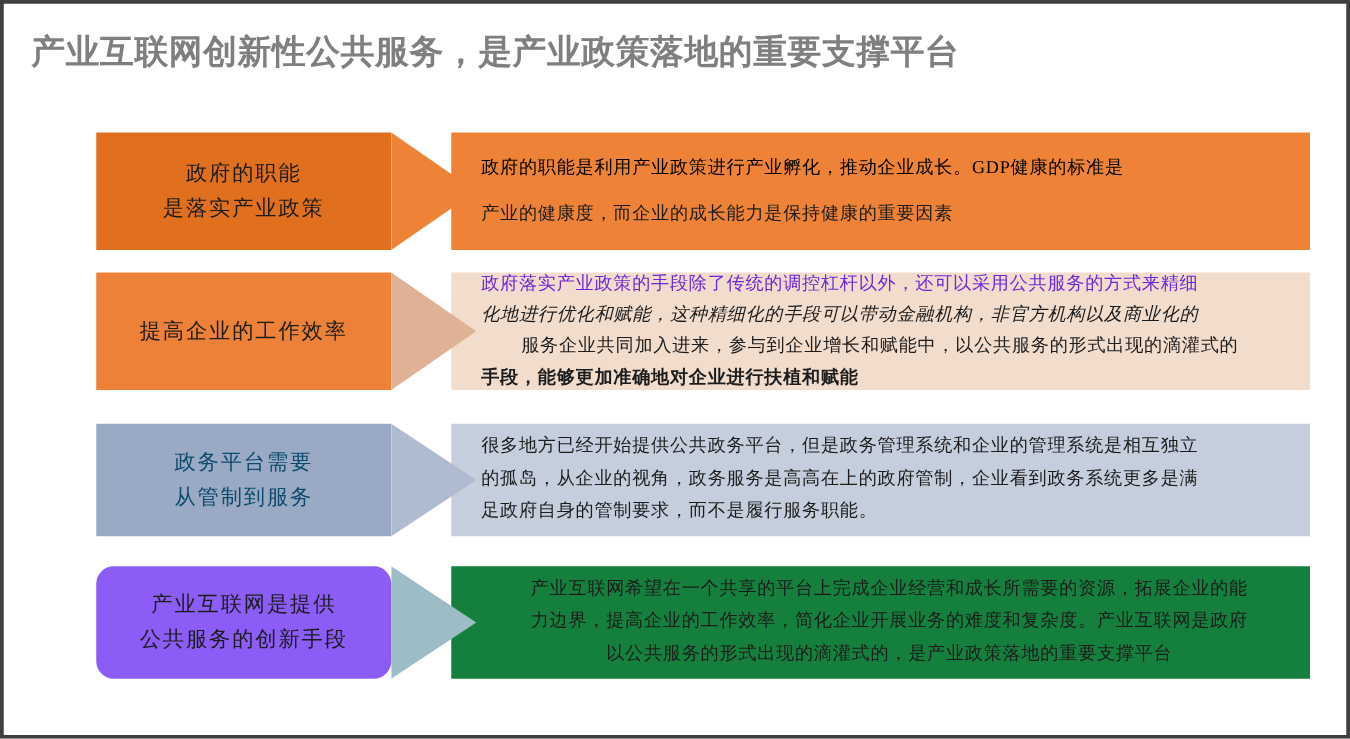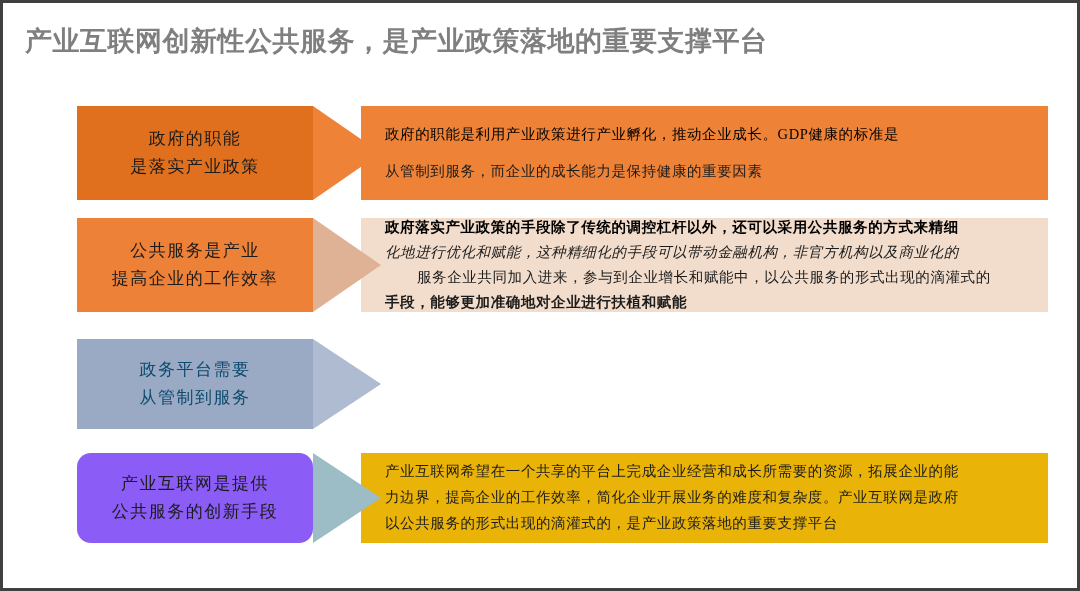--- a/index.html
+++ b/index.html
@@ -117,62 +117,66 @@
   <div id="slide-title">产业互联网创新性公共服务，是产业政策落地的重要支撑平台</div>
 
   <div id="rows">
       <div class="row r1">
         <div class="row-label" style="background: rgb(224, 112, 30); color: rgb(28, 28, 28);">
           <span class="lbl-line">政府的职能</span>
           <span class="lbl-line">是落实产业政策</span>
         </div>
         <div class="row-panel" style="background: rgb(238, 131, 56);">
           <span class="body-line" style="color: #000000;">政府的职能是利用产业政策进行产业孵化，推动企业成长。GDP健康的标准是</span>
-          <span class="body-line" style="color: rgb(28, 28, 28);">从管制到服务，而企业的成长能力是保持健康的重要因素</span>
+          <span class="body-line" style="color: rgb(28, 28, 28);">产业的健康度，而企业的成长能力是保持健康的重要因素</span>
         </div>
         <div class="row-arrow">
           <svg viewBox="0 0 68 100" preserveAspectRatio="none">
             <polygon points="0,0 0,100 68,50" fill="#EE8338"></polygon>
           </svg>
         </div>
       </div>
       <div class="row r2">
         <div class="row-label" style="background: rgb(237, 129, 55); color: rgb(28, 28, 28);">
-          <span class="lbl-line">公共服务是产业</span>
           <span class="lbl-line">提高企业的工作效率</span>
         </div>
         <div class="row-panel" style="background: rgb(242, 220, 203);">
-          <span class="body-line" style="color: #000000; font-weight: bold;">政府落实产业政策的手段除了传统的调控杠杆以外，还可以采用公共服务的方式来精细</span>
+          <span class="body-line" style="color: #6d28d9;">政府落实产业政策的手段除了传统的调控杠杆以外，还可以采用公共服务的方式来精细</span>
           <span class="body-line" style="color: rgb(28, 28, 28); font-style: italic;">化地进行优化和赋能，这种精细化的手段可以带动金融机构，非官方机构以及商业化的</span>
           <span class="body-line" style="color: rgb(28, 28, 28); margin-left: 32px;">服务企业共同加入进来，参与到企业增长和赋能中，以公共服务的形式出现的滴灌式的</span>
           <span class="body-line" style="color: rgb(28, 28, 28); font-weight: bold;">手段，能够更加准确地对企业进行扶植和赋能</span>
         </div>
         <div class="row-arrow">
           <svg viewBox="0 0 68 100" preserveAspectRatio="none">
             <polygon points="0,0 0,100 68,50" fill="#E0B295"></polygon>
           </svg>
         </div>
       </div>
       <div class="row r3">
         <div class="row-label" style="background: rgb(155, 170, 196); color: #0c4a6e;">
           <span class="lbl-line">政务平台需要</span>
           <span class="lbl-line">从管制到服务</span>
         </div>
+        <div class="row-panel" style="background: rgb(197, 206, 221);">
+          <span class="body-line" style="color: rgb(28, 28, 28);">很多地方已经开始提供公共政务平台，但是政务管理系统和企业的管理系统是相互独立</span>
+          <span class="body-line" style="color: rgb(28, 28, 28);">的孤岛，从企业的视角，政务服务是高高在上的政府管制，企业看到政务系统更多是满</span>
+          <span class="body-line" style="color: rgb(28, 28, 28);">足政府自身的管制要求，而不是履行服务职能。</span>
+        </div>
         <div class="row-arrow">
           <svg viewBox="0 0 68 100" preserveAspectRatio="none">
             <polygon points="0,0 0,100 68,50" fill="#AFBBD0"></polygon>
           </svg>
         </div>
       </div>
       <div class="row r4">
         <div class="row-label" style="background: #8b5cf6; color: rgb(28, 28, 28); border-radius: 14px;">
           <span class="lbl-line">产业互联网是提供</span>
           <span class="lbl-line">公共服务的创新手段</span>
         </div>
-        <div class="row-panel" style="background: #eab308;">
+        <div class="row-panel" style="background: #15803d; align-items: center;">
           <span class="body-line" style="color: rgb(28, 28, 28);">产业互联网希望在一个共享的平台上完成企业经营和成长所需要的资源，拓展企业的能</span>
           <span class="body-line" style="color: rgb(28, 28, 28);">力边界，提高企业的工作效率，简化企业开展业务的难度和复杂度。产业互联网是政府</span>
           <span class="body-line" style="color: rgb(28, 28, 28);">以公共服务的形式出现的滴灌式的，是产业政策落地的重要支撑平台</span>
         </div>
         <div class="row-arrow">
           <svg viewBox="0 0 68 100" preserveAspectRatio="none">
             <polygon points="0,0 0,100 68,50" fill="#9CBCC6"></polygon>
           </svg>
         </div>
       </div>

